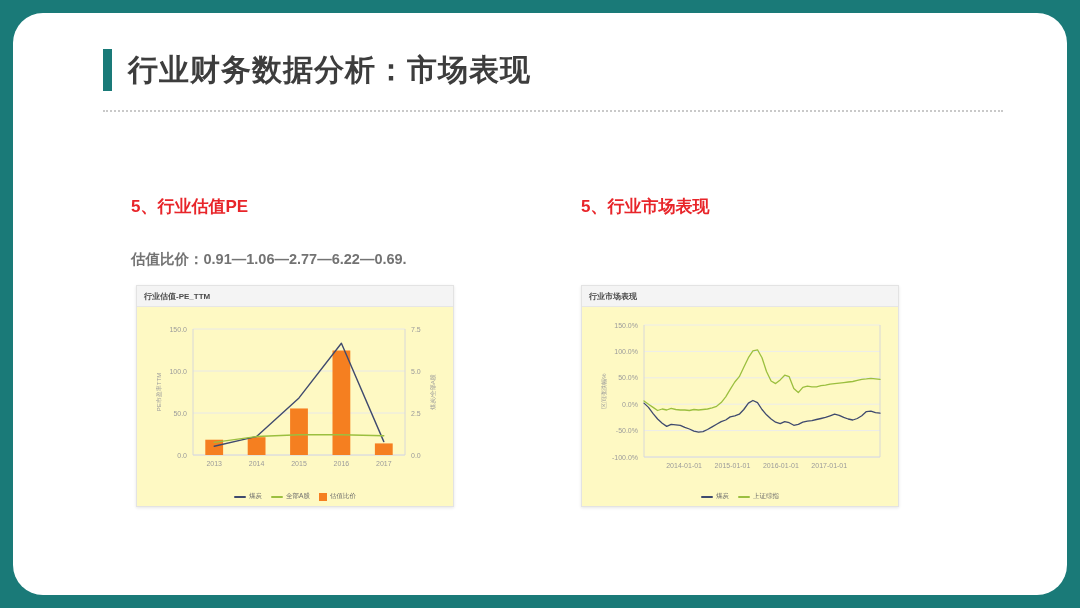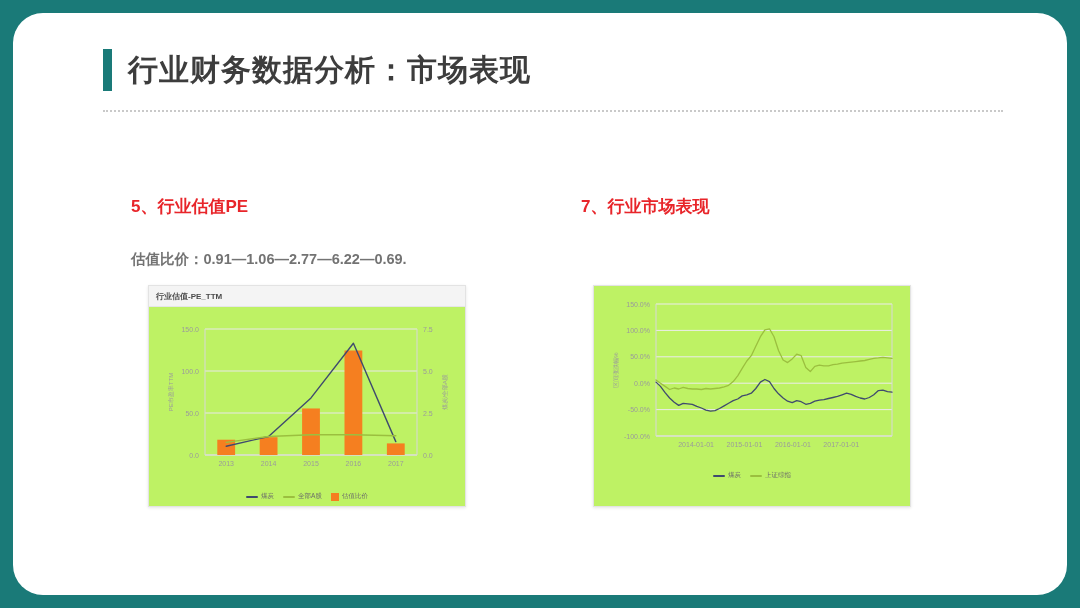--- a/index.html
+++ b/index.html
@@ -79,25 +79,24 @@
     margin: 0;
     width: 280px;
   }
   #col-right .sec-body { width: 330px; }
 
   
   .chart-card {
     position: absolute;
     width: 318px;
     height: 222px;
-    background: #bef264;
+    background: #fef9c3;
     border: 1px solid #e3e3e3;
     box-shadow: 0 1px 3px rgba(0,0,0,0.10);
     box-sizing: border-box;
-    margin-left: 12px;
   }
   #chart-card-left  { left: 123px; top: 272px; }
   #chart-card-right { left: 568px; top: 272px; }
 
   .chart-head {
     height: 20px;
     background: #f4f4f4;
     border-bottom: 1px solid #e6e6e6;
     display: flex;
     align-items: center;
@@ -154,21 +153,21 @@
     <div id="title-text">行业财务数据分析：市场表现</div>
   </div>
   <div id="title-divider"></div>
 
   <div class="col" id="col-left">
     <p class="sec-head">5、行业估值PE</p>
     <p class="sec-body">估值比价：0.91—1.06—2.77—6.22—0.69.</p>
   </div>
 
   <div class="col" id="col-right">
-    <p class="sec-head">7、行业市场表现</p>
+    <p class="sec-head">5、行业市场表现</p>
   </div>
 
   <div class="chart-card" id="chart-card-left">
     <div class="chart-head">
       <span class="chart-head-text">行业估值-PE_TTM</span>
     </div>
     <div class="chart-body">
       <svg class="chart-svg" id="svg-left" width="316" height="200" viewBox="0 0 316 200">
           <line x1="56" y1="148" x2="268" y2="148" stroke="#e8e8e8" stroke-width="1"></line>
           <text x="50" y="150.6" text-anchor="end" font-family="&quot;Liberation Sans&quot;, sans-serif" font-size="7" fill="#9b9b9b">0.0</text>
@@ -211,20 +210,23 @@
           </div>
           <div class="legend-item">
             <span class="legend-box" style="background: rgb(245, 127, 32);"></span>
             <span class="legend-label">估值比价</span>
           </div>
         </div>
     </div>
   </div>
 
   <div class="chart-card" id="chart-card-right">
+    <div class="chart-head">
+      <span class="chart-head-text">行业市场表现</span>
+    </div>
     <div class="chart-body">
       <svg class="chart-svg" id="svg-right" width="316" height="200" viewBox="0 0 316 200">
           <line x1="62" y1="150" x2="298" y2="150" stroke="#ececec" stroke-width="1"></line>
           <text x="56" y="152.6" text-anchor="end" font-family="&quot;Liberation Sans&quot;, sans-serif" font-size="7" fill="#9b9b9b">-100.0%</text>
           <line x1="62" y1="123.6" x2="298" y2="123.6" stroke="#ececec" stroke-width="1"></line>
           <text x="56" y="126.19999999999999" text-anchor="end" font-family="&quot;Liberation Sans&quot;, sans-serif" font-size="7" fill="#9b9b9b">-50.0%</text>
           <line x1="62" y1="97.19999999999999" x2="298" y2="97.19999999999999" stroke="#ececec" stroke-width="1"></line>
           <text x="56" y="99.79999999999998" text-anchor="end" font-family="&quot;Liberation Sans&quot;, sans-serif" font-size="7" fill="#9b9b9b">0.0%</text>
           <line x1="62" y1="70.8" x2="298" y2="70.8" stroke="#ececec" stroke-width="1"></line>
           <text x="56" y="73.39999999999999" text-anchor="end" font-family="&quot;Liberation Sans&quot;, sans-serif" font-size="7" fill="#9b9b9b">50.0%</text>

